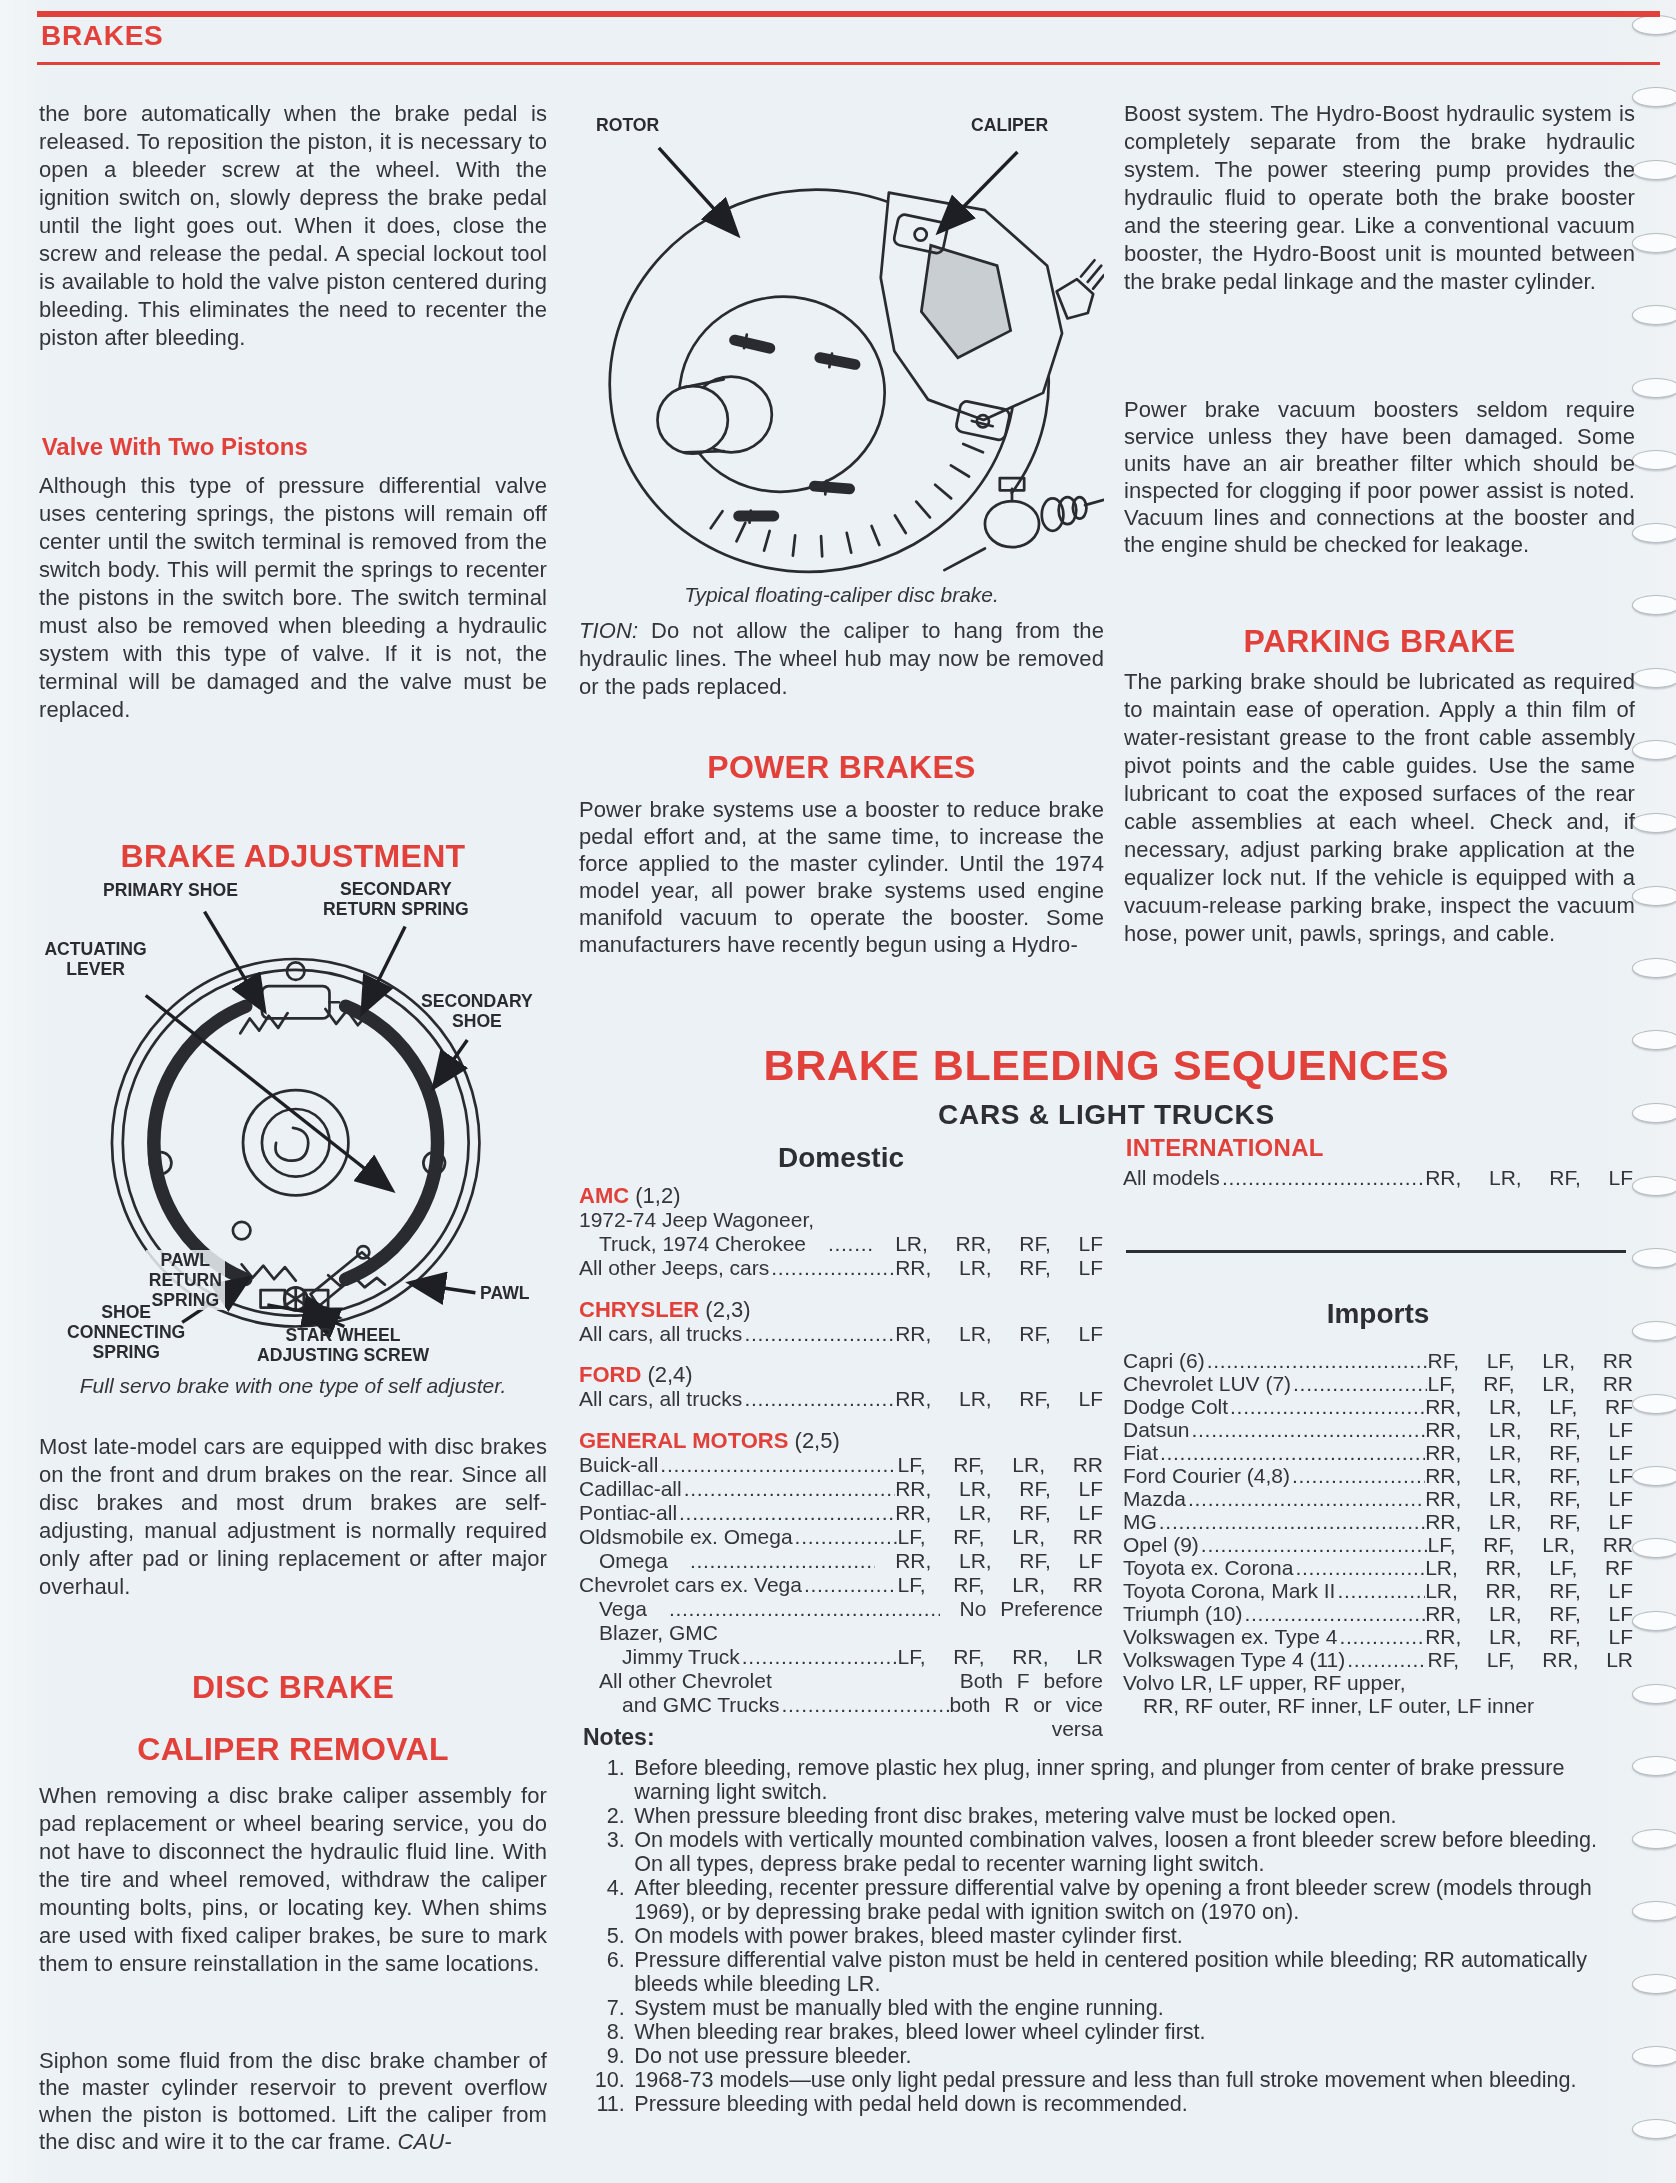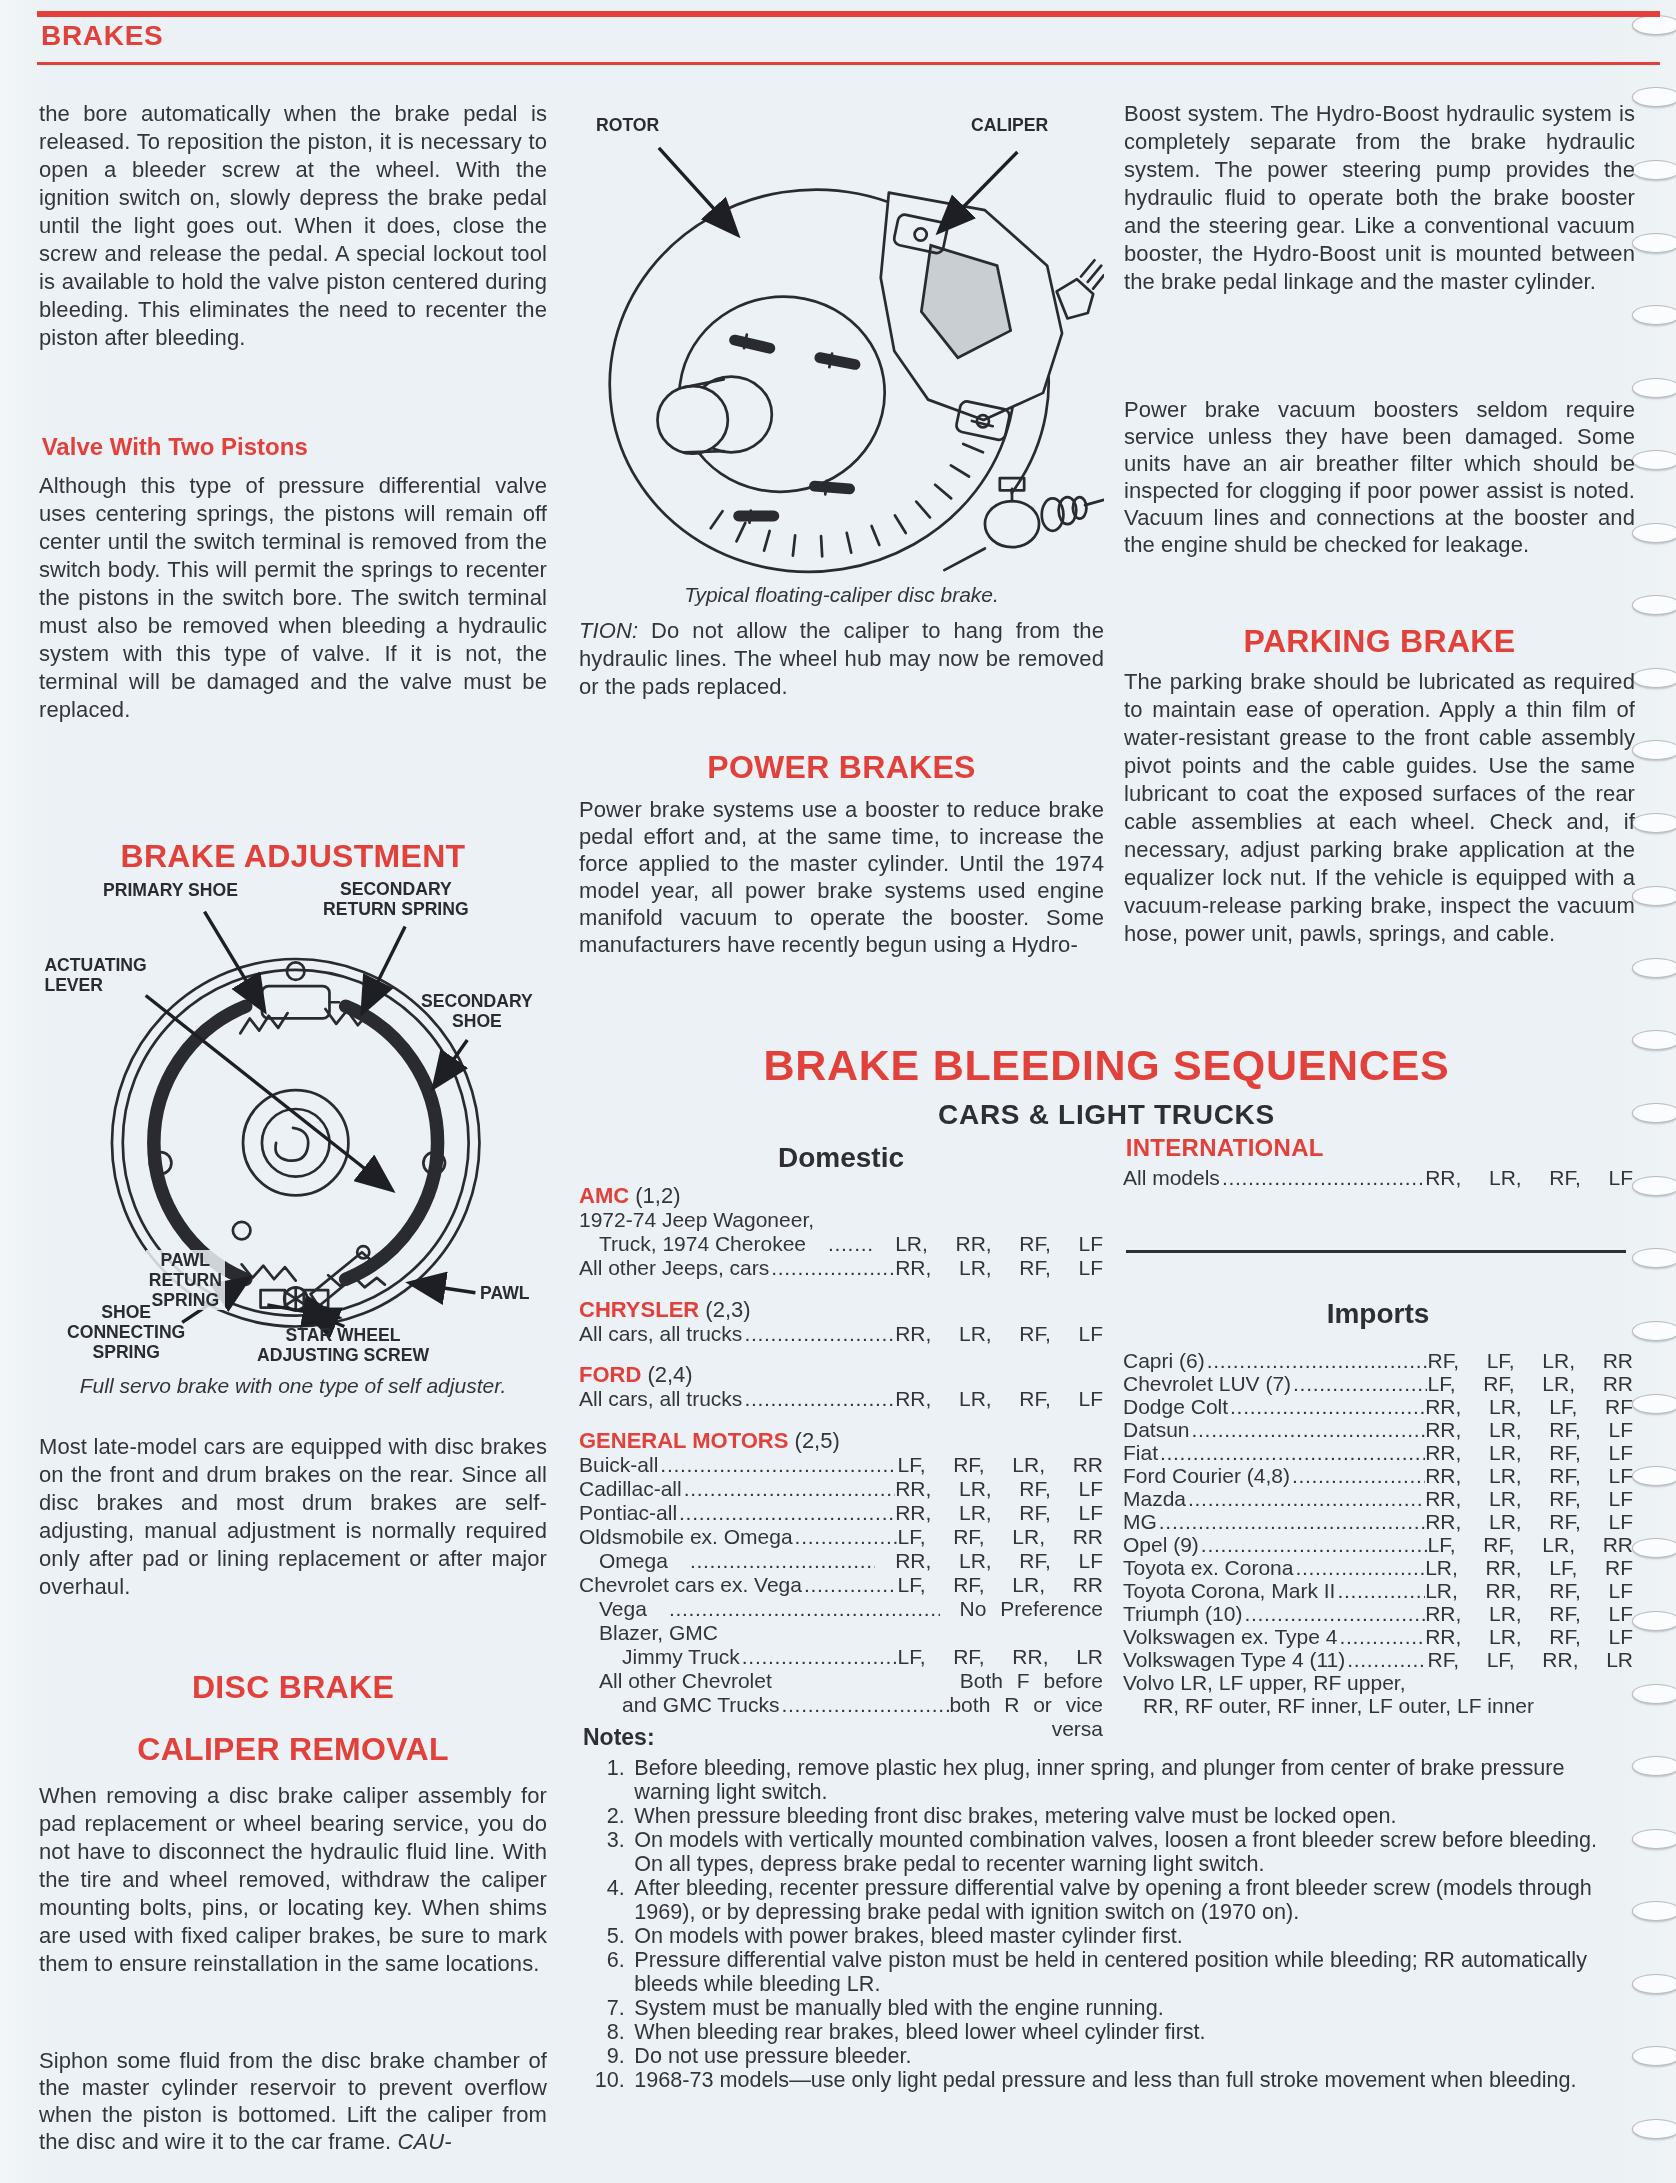--- a/index.html
+++ b/index.html
@@ -133,21 +133,21 @@
         <line class="arrow" x1="158" y1="172" x2="520" y2="458" marker-end="url(#ah)"></line>
         <line class="arrow" x1="634" y1="238" x2="586" y2="306" marker-end="url(#ah)"></line>
         <line class="arrow" x1="338" y1="630" x2="440" y2="648" marker-end="url(#ah)"></line>
         <line class="arrow" x1="646" y1="612" x2="552" y2="598" marker-end="url(#ah)"></line>
         <line class="arrow" x1="212" y1="656" x2="308" y2="592" marker-end="url(#ah)"></line>
         <line class="arrow" x1="452" y1="662" x2="394" y2="638" marker-end="url(#ah)"></line>
       </svg>
       <div class="fig-label" style="left:64px; top:1.4px;">PRIMARY SHOE</div>
       <div class="fig-label" style="left:284px; top:0; text-align:center;">SECONDARY
 RETURN SPRING</div>
-      <div class="fig-label" style="left:5.4px; top:76px; ">ACTUATING
+      <div class="fig-label" style="left:5.4px; top:60px; text-align:center;">ACTUATING
 LEVER</div>
       <div class="fig-label" style="left:382px; top:112px; text-align:center;">SECONDARY
 SHOE</div>
       <div class="fig-label chip" style="left:107px; top:371px; text-align:center;">PAWL
 RETURN
 SPRING</div>
       <div class="fig-label" style="left:441px; top:404px;">PAWL</div>
       <div class="fig-label" style="left:28px; top:423px; text-align:center;">SHOE
 CONNECTING
 SPRING</div>
@@ -477,17 +477,21 @@
           <span class="ntxt">When bleeding rear brakes, bleed lower wheel cylinder first.</span>
         </div>
         <div class="note-row">
           <span class="nnum">9.</span>
           <span class="ntxt">Do not use pressure bleeder.</span>
         </div>
         <div class="note-row">
           <span class="nnum">10.</span>
           <span class="ntxt">1968-73 models—use only light pedal pressure and less than full stroke movement when bleeding.</span>
         </div>
+        <div class="note-row">
+          <span class="nnum">11.</span>
+          <span class="ntxt">Pressure bleeding with pedal held down is recommended.</span>
+        </div>
       </div>
   </div>
 
 </div>
 
 
 </body></html>

